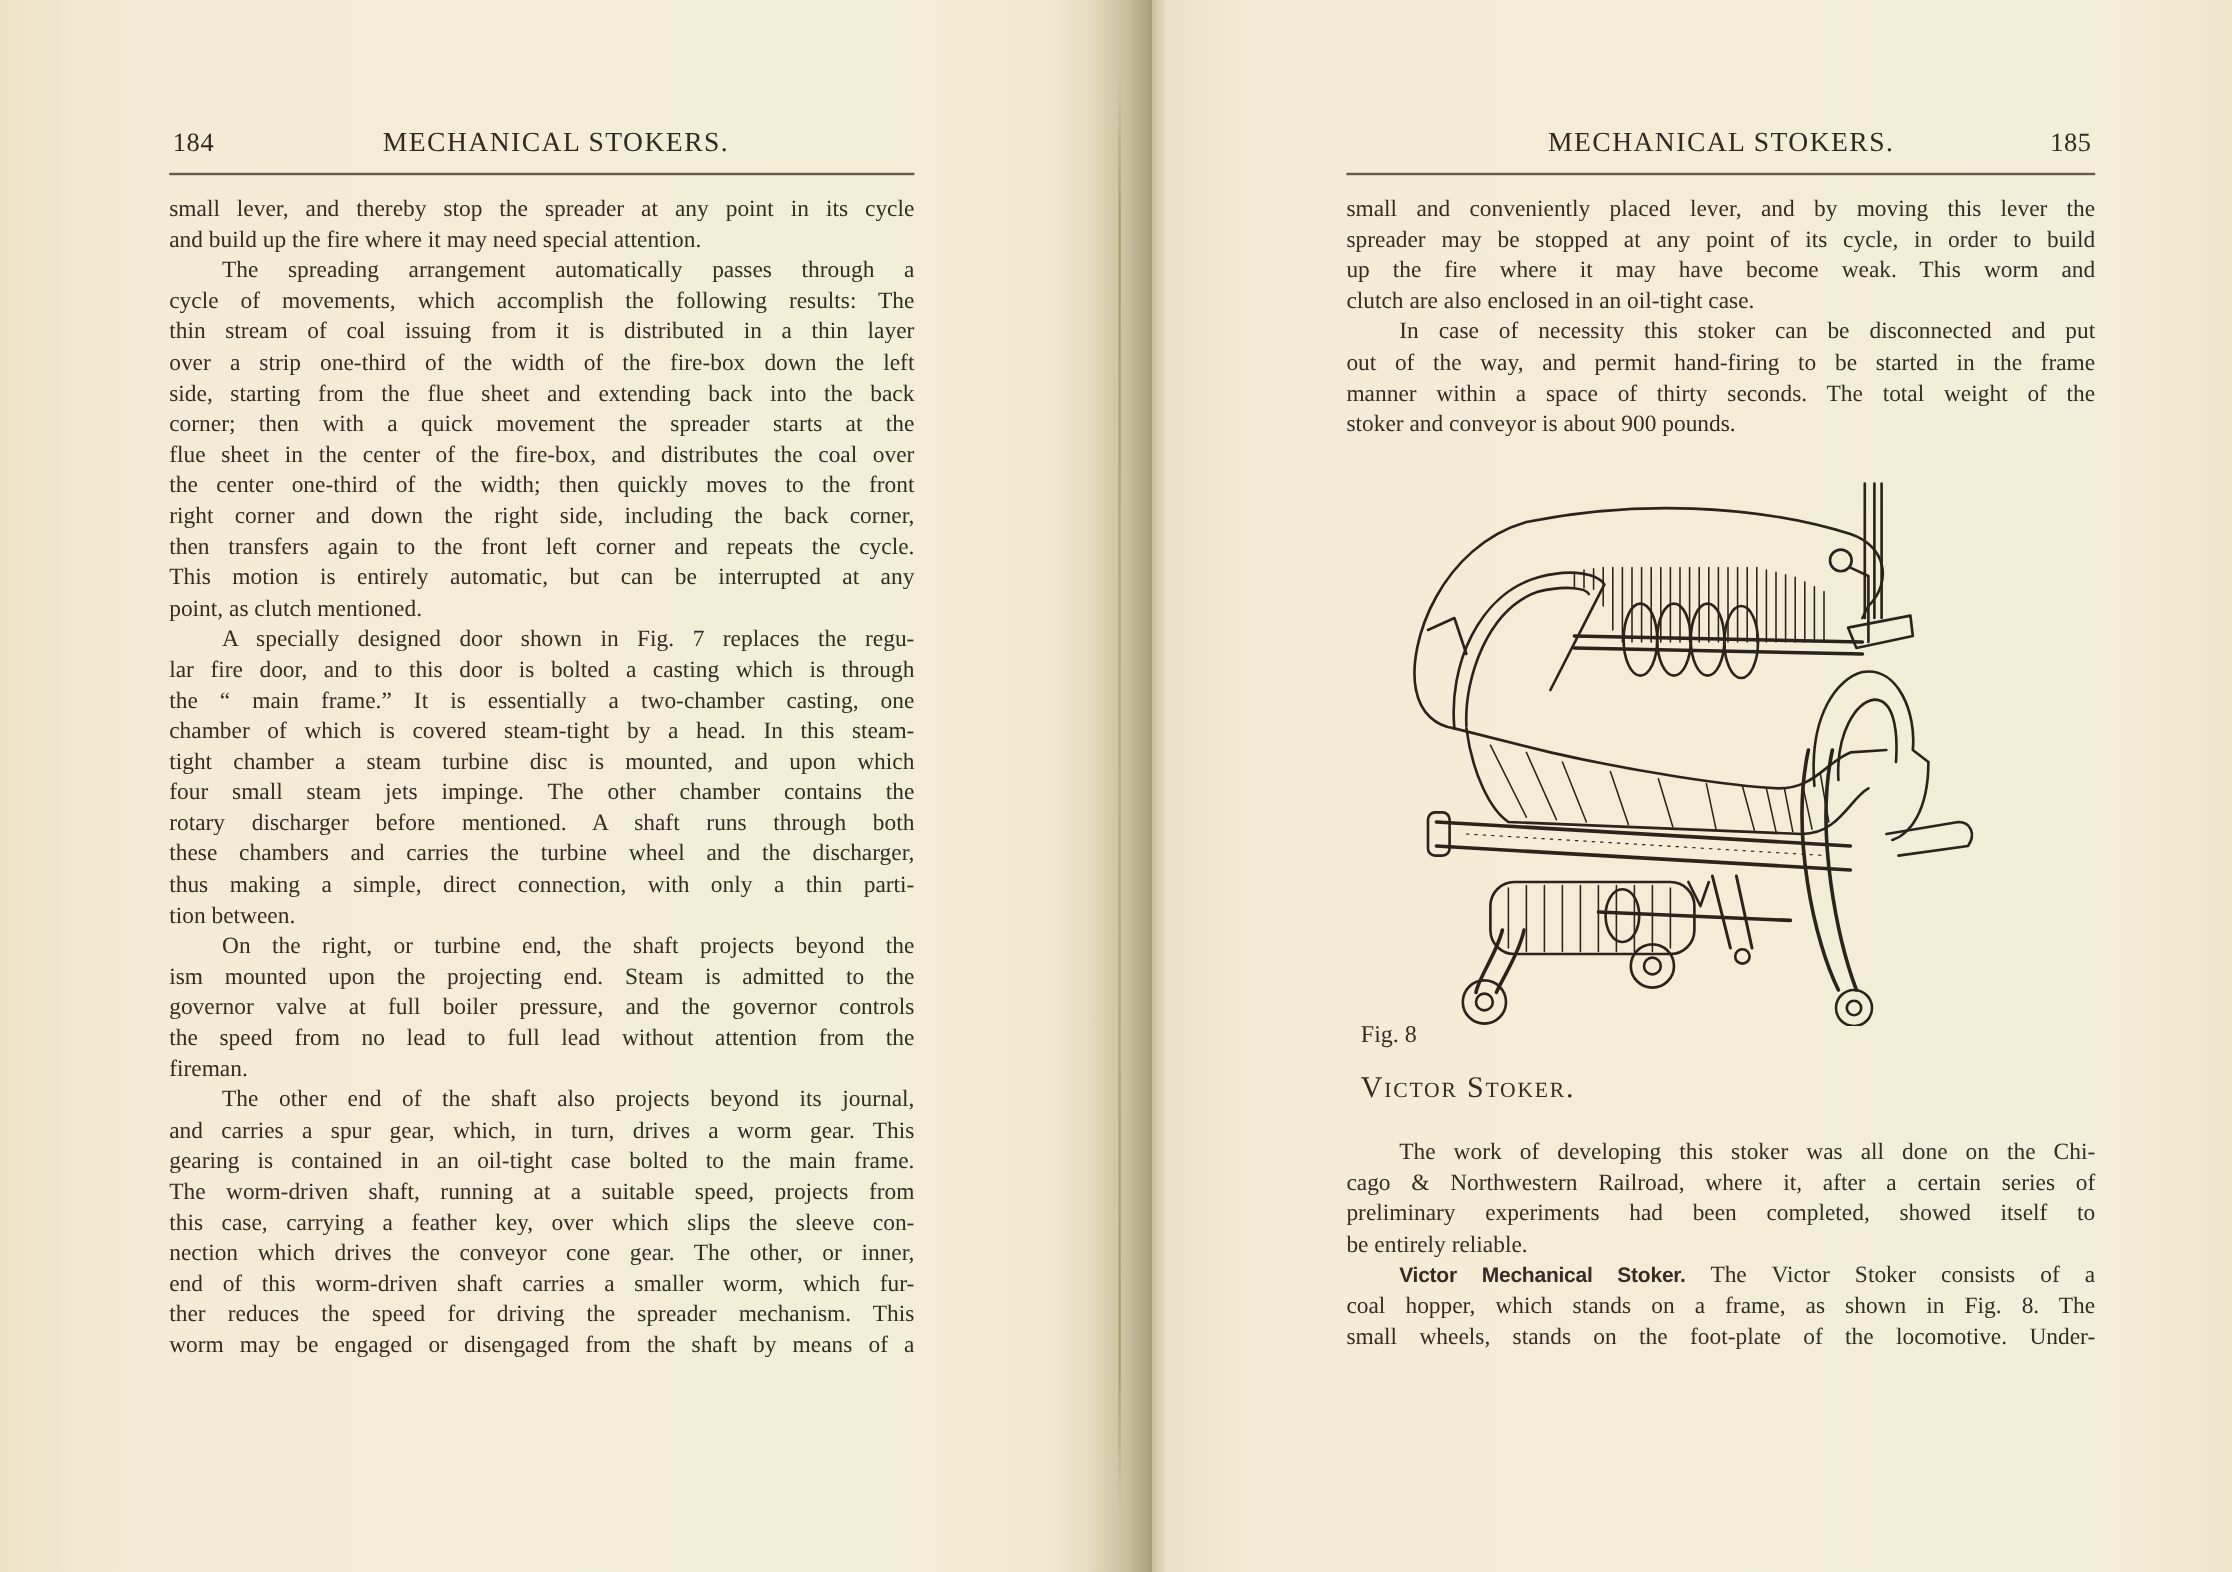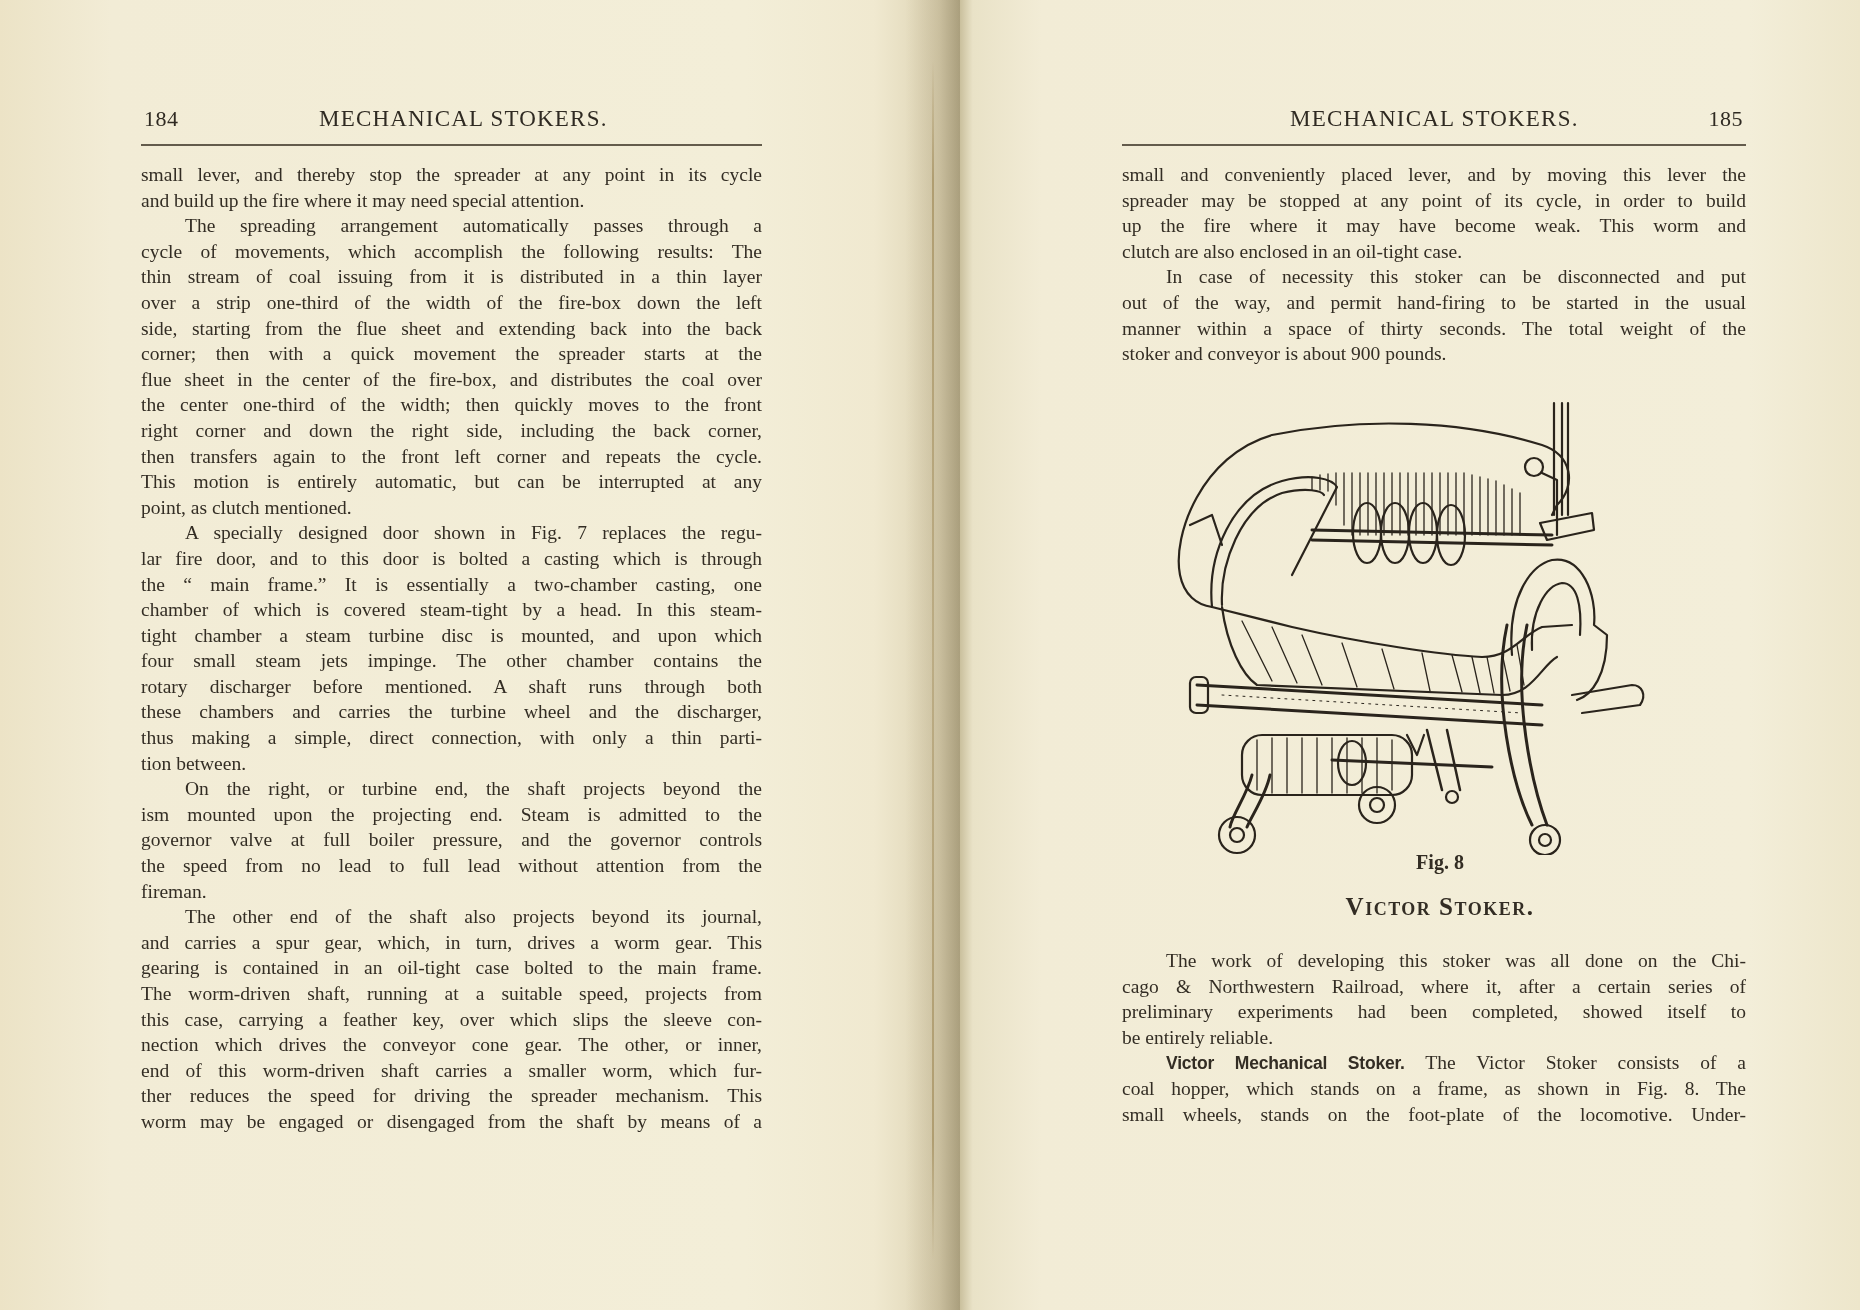--- a/index.html
+++ b/index.html
@@ -38,21 +38,21 @@
   .head-rule { position:absolute; top:144px; left:0; right:0; height:2px; background:#4a4234; opacity:0.85; }
   .body-text { position:absolute; top:162px; left:0; right:0; }
   .line {
     height:25.6px; line-height:25.6px; font-size:19.5px;
     white-space:nowrap; text-align:justify; text-align-last:justify;
     color:#332d24;
   }
   .line.last { text-align-last:left; }
   .line.indent { padding-left:44px; }
   .figure-wrap { position:absolute; left:40px; top:395px; width:560px; height:460px; }
-  .caption { position:absolute; left:12px; right:0; text-align:center; font-size:20px; color:#332d24;font-weight:bold; }
+  .caption { position:absolute; left:12px; right:0; font-size:20px; color:#332d24; }
   .caption.fig { top:851px; }
   .caption.name { top:893px; font-variant:small-caps; letter-spacing:1.5px; font-size:25px; }
   .body-text.lower { top:948px; }
   .bold-run { font-family:"Liberation Sans","DejaVu Sans",sans-serif; font-weight:bold; font-size:17.5px; letter-spacing:-0.2px; }
 </style>
 </head>
 <body>
 
 <div class="spread">
   <div class="gutter-shadow"></div>
@@ -111,21 +111,21 @@
       <span class="title">MECHANICAL STOKERS.</span>
       <span class="pnum">185</span>
     </div>
     <div class="head-rule"></div>
     <div class="body-text" id="right-upper">
         <div class="line">small and conveniently placed lever, and by moving this lever the</div>
         <div class="line">spreader may be stopped at any point of its cycle, in order to build</div>
         <div class="line">up the fire where it may have become weak.  This worm and</div>
         <div class="line last">clutch are also enclosed in an oil-tight case.</div>
         <div class="line indent">In case of necessity this stoker can be disconnected and put</div>
-        <div class="line">out of the way, and permit hand-firing to be started in the usual</div>
+        <div class="line">out of the way, and permit hand-firing to be started in the frame</div>
         <div class="line">manner within a space of thirty seconds.  The total weight of the</div>
         <div class="line last">stoker and conveyor is about 900 pounds.</div>
       </div>
 
     <div class="figure-wrap">
       <svg width="560" height="460" viewBox="0 0 560 460" fill="none" stroke="#2a241c" stroke-width="2.2" stroke-linecap="round" stroke-linejoin="round">
 
         <path d="M18 180 C 10 140, 40 60, 110 40 C 200 22, 300 25, 380 50 C 410 60, 415 90, 395 110 L 390 120"></path>
         <path d="M18 180 C 22 200, 35 210, 50 212"></path>
         <path d="M28 130 L 50 120 L 60 150"></path>

